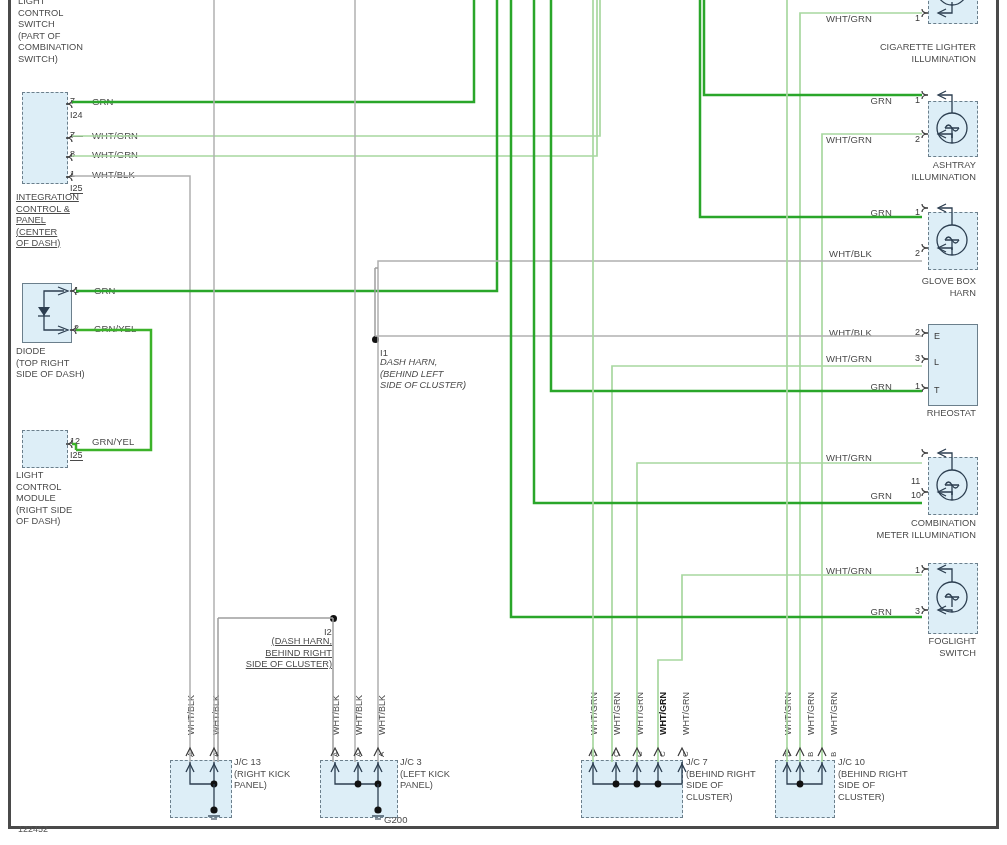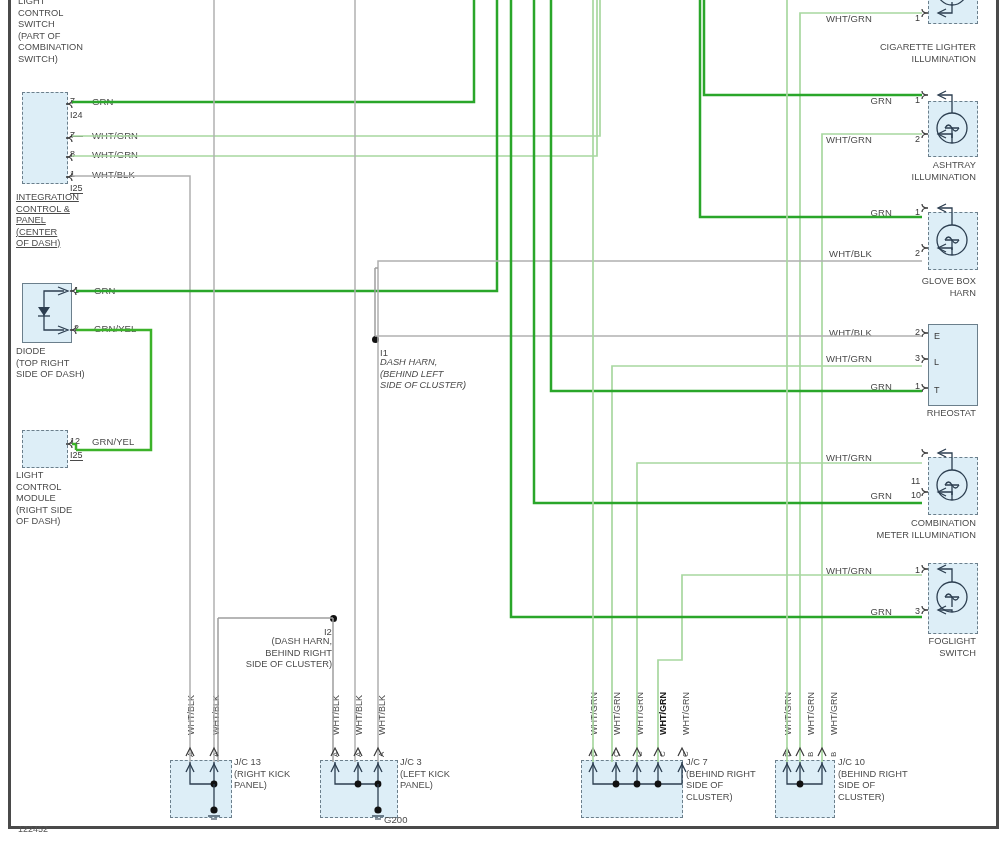--- a/index.html
+++ b/index.html
@@ -137,21 +137,21 @@
   <div class="pin" style="left:915px;top:606px;">3</div>
 
   <div class="dot" style="left:372px;top:336px;"></div>
   <div class="lbl" style="left:380px;top:347px;">I1</div>
   <div class="comp-name" style="left:380px;top:357px;font-style:italic;">DASH HARN,
 (BEHIND LEFT
 SIDE OF CLUSTER)</div>
 
   <div class="dot" style="left:330px;top:615px;"></div>
   <div class="lbl r" style="left:250px;top:626px;width:82px;">I2</div>
-  <div class="comp-name r" style="left:230px;top:636px;width:102px;">(DASH HARN,
+  <div class="comp-name r" style="left:230px;top:636px;width:102px;text-decoration:underline;">(DASH HARN,
 BEHIND RIGHT
 SIDE OF CLUSTER)</div>
 
   <div class="boxdash" style="left:170px;top:760px;width:60px;height:56px;"></div>
   <div class="comp-name" style="left:234px;top:757px;">J/C 13
 (RIGHT KICK
 PANEL)</div>
   <div class="vlabel" style="left:186px;top:735px;">WHT/BLK</div>
   <div class="vlabel" style="left:211px;top:735px;">WHT/BLK</div>
   <div class="vlabel" style="left:186px;top:757px;font-size:8px;">A</div>

